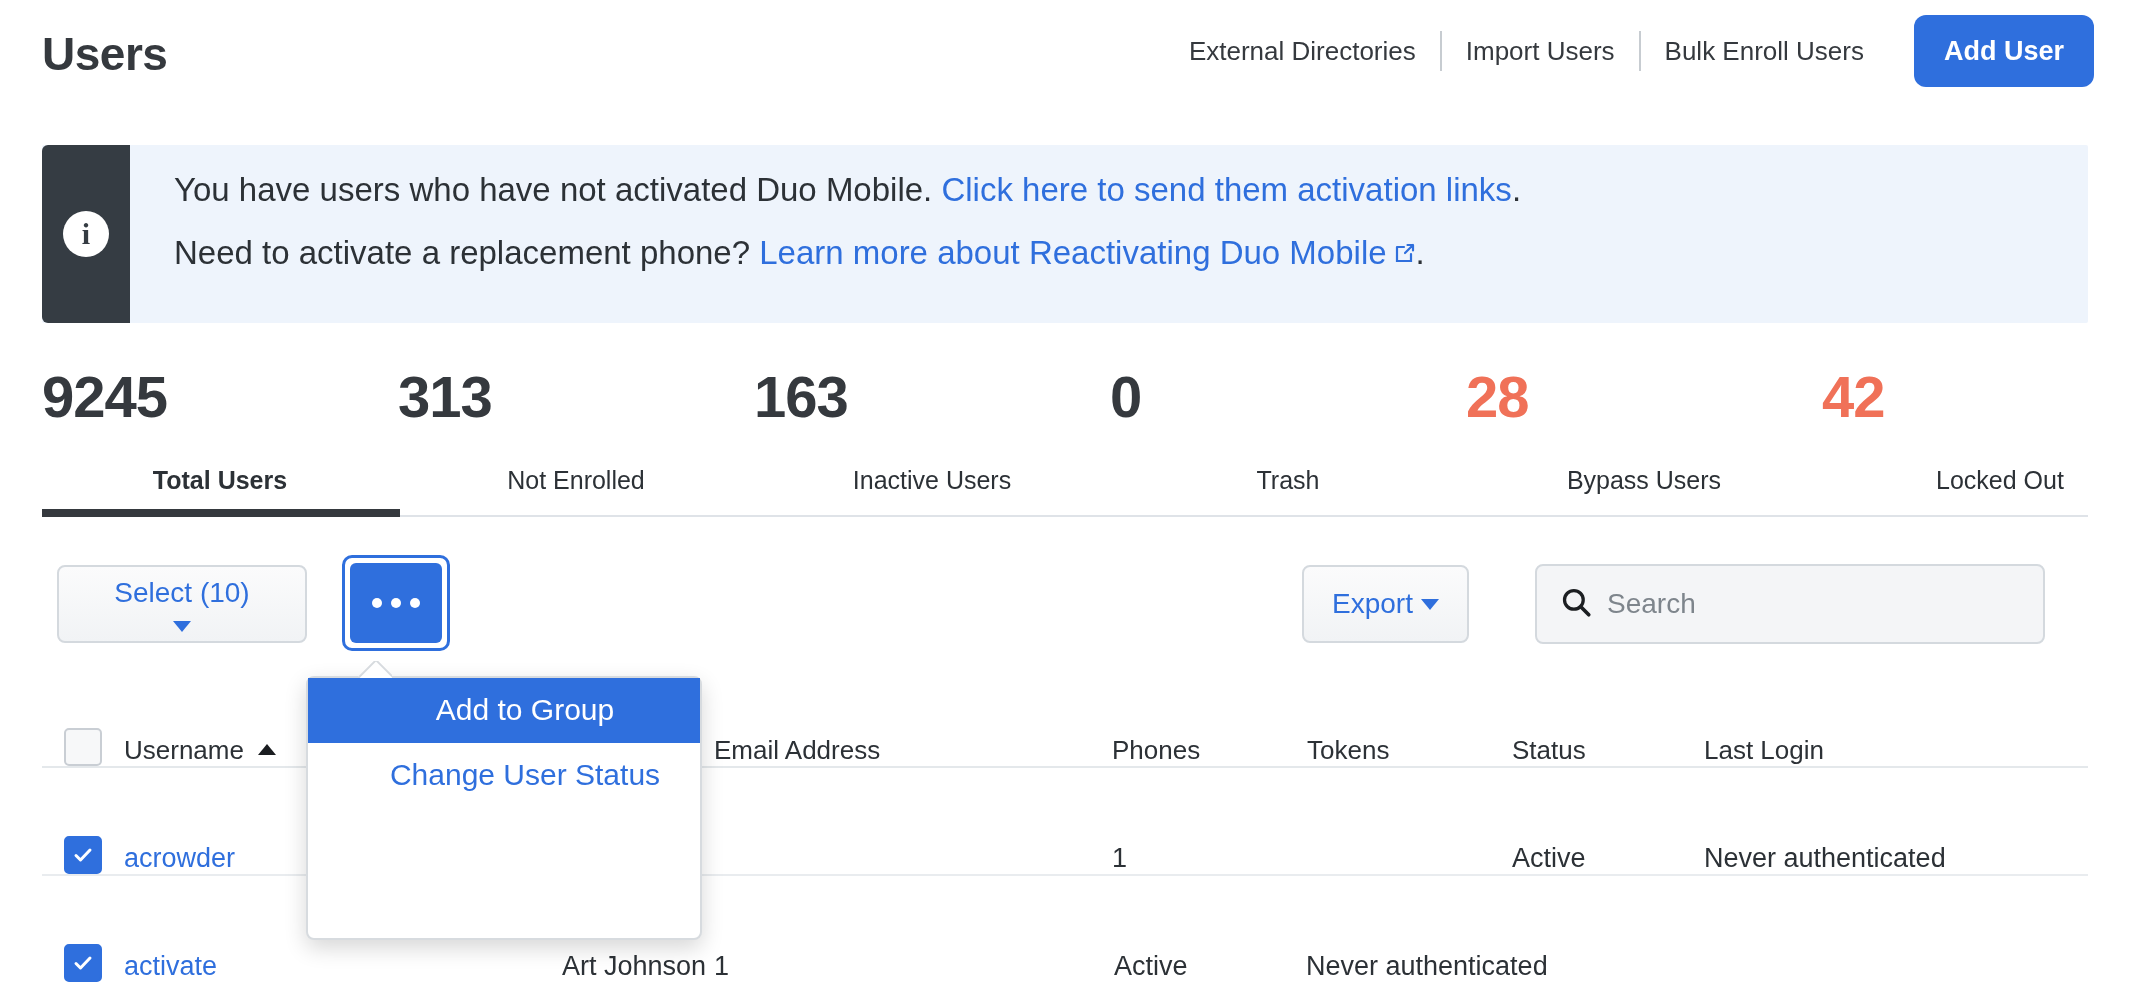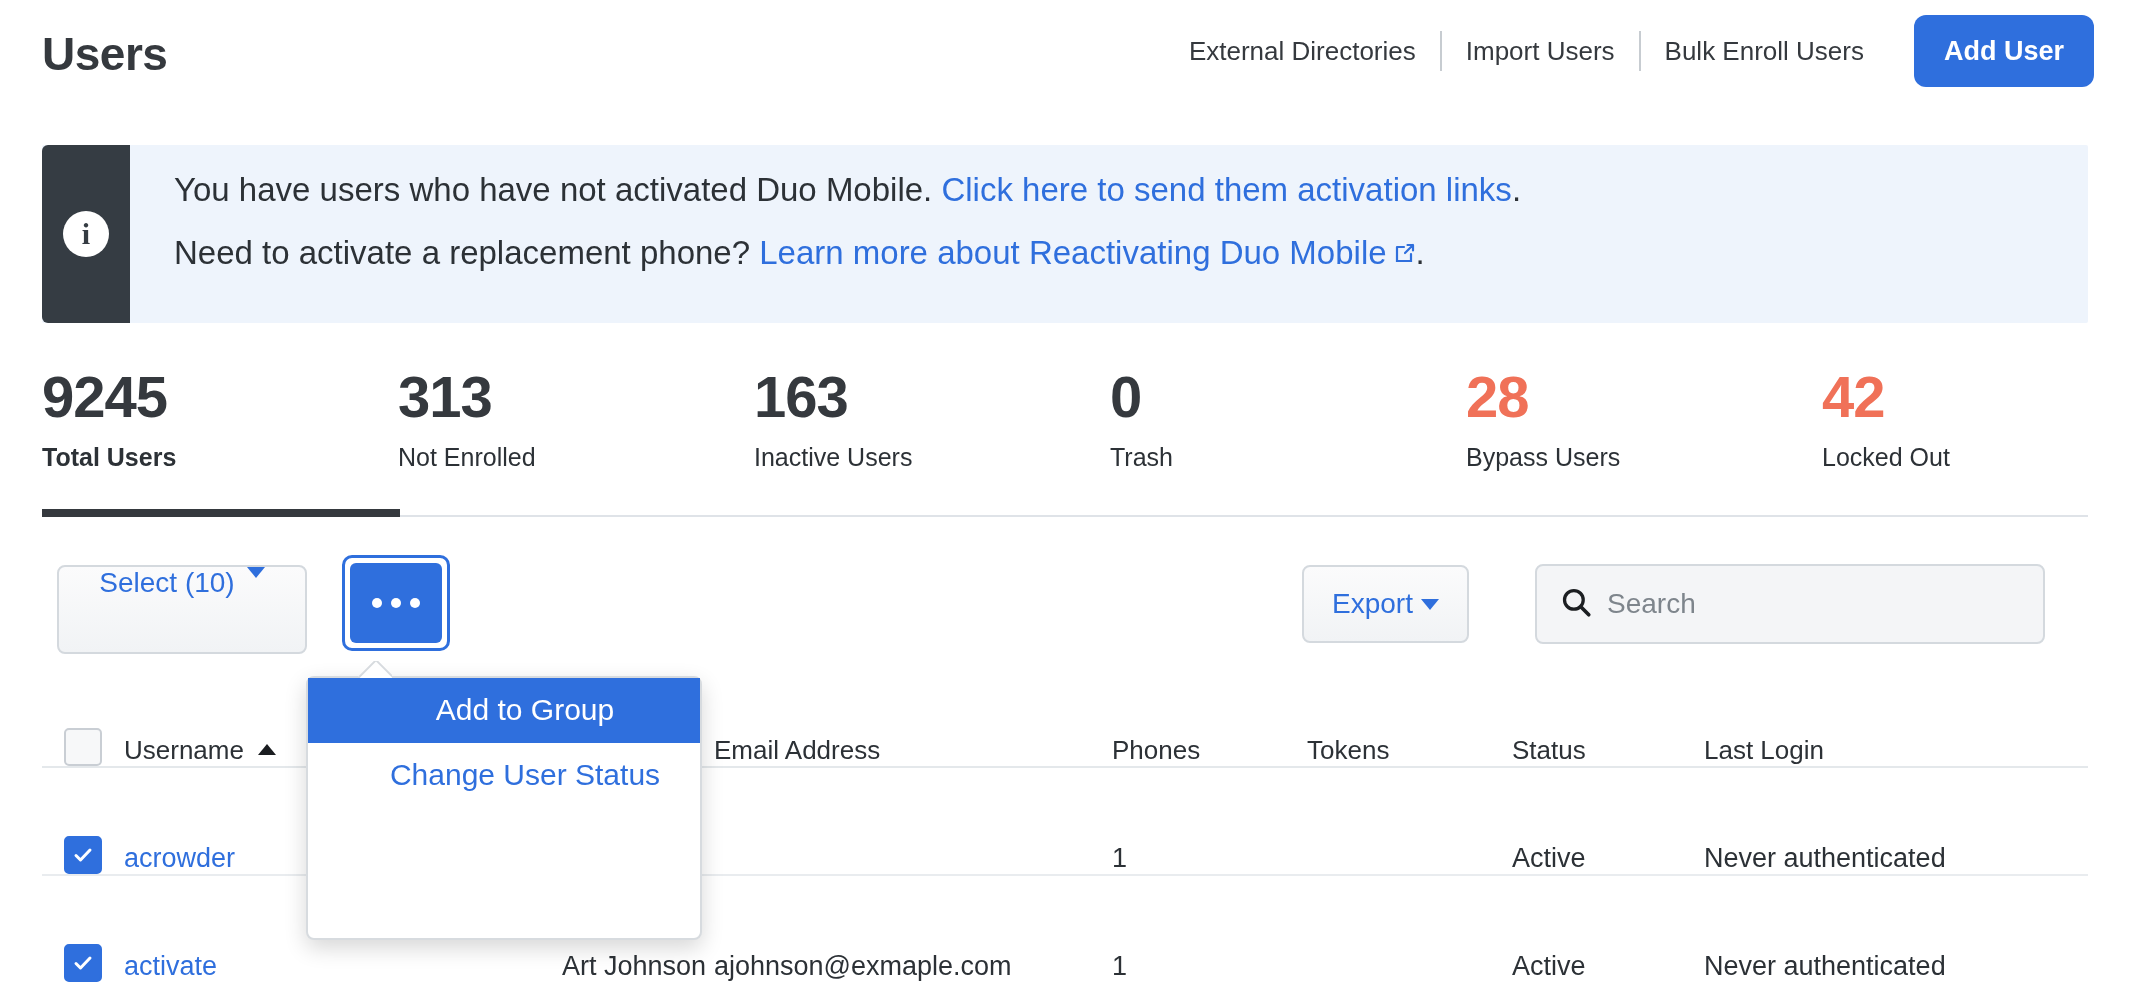--- a/index.html
+++ b/index.html
@@ -62,37 +62,37 @@
   .ext-ico { display: inline-block; vertical-align: -2px; margin-left: 5px; }
 
   
   .stats {
     position: absolute; left: 42px; top: 368px; width: 2046px; height: 142px;
     display: flex;
   }
   .stat { width: 356px; flex: none; }
   .stat-num { font-size: 58px; font-weight: bold; color: #35393e; line-height: 1; letter-spacing: -1px; }
   .stat-num.alert { color: #f07158; }
-  .stat-label { margin-top: 17px; font-size: 25px; color: #2c3136; }
+  .stat-label { margin-top: 40px; font-size: 25px; color: #2c3136; text-align: center; }
   .stat-label.active { font-weight: bold; }
 
   .stat-underline {
     position: absolute; left: 42px; top: 509px; width: 358px; height: 8px; background: #35393e;
   }
   .stats-rule {
     position: absolute; left: 42px; top: 515px; width: 2046px; height: 2px; background: #dfe3e8;
   }
 
   
   .toolbar { position: absolute; left: 42px; top: 552px; width: 2046px; height: 112px; }
   .select-btn {
-    position: absolute; left: 15px; top: 13px; height: 89px; min-width: 250px;
+    position: absolute; left: 15px; top: 13px; height: 78px; min-width: 250px;
     background: linear-gradient(#fbfbfc,#f1f3f5); border: 2px solid #d4d9de; border-radius: 8px;
-    color: #2f6fdd; font-size: 28px; display: flex; justify-content: center;
-    gap: 12px; padding: 0 26px; cursor: pointer; font-family: "Liberation Sans", sans-serif;
+    color: #2f6fdd; font-size: 28px; display: flex; align-items: center; justify-content: center;
+    gap: 12px; padding: 0 26px; cursor: pointer; font-family: "Liberation Sans", sans-serif; flex-direction: column;
   }
   .caret-down {
     width: 0; height: 0; border-left: 9px solid transparent; border-right: 9px solid transparent;
     border-top: 11px solid #2f6fdd;
   }
   .dots-btn {
     position: absolute; left: 300px; top: 3px; width: 108px; height: 96px;
     border-radius: 10px; border: 3px solid #2f6fdd; background: #fff;
     padding: 5px; cursor: pointer;
   }
@@ -296,21 +296,20 @@
         <div class="cbx checked">
           <svg width="24" height="24" viewBox="0 0 24 24" fill="none">
               <path d="M5 12.5l4.5 4.5L19 7" stroke="#fff" stroke-width="3" stroke-linecap="round" stroke-linejoin="round"></path>
             </svg>
         </div>
       </div>
       <div class="c-user td link">
         <span>activate</span>
         <span style="color:#2c3136;position:absolute;left:520px;">Art Johnson</span>
       </div>
-      <div class="c-email td">ajohnson@exmaple.com</div>
       <div class="c-phones td">1</div>
       <div class="c-tokens td"></div>
       <div class="c-status td">Active</div>
       <div class="c-login td">Never authenticated</div>
     </div>
   </div>
 
   <div class="popover">
     <div class="pop-arrow"></div>
     <div class="pop-item sel">Add to Group</div>

